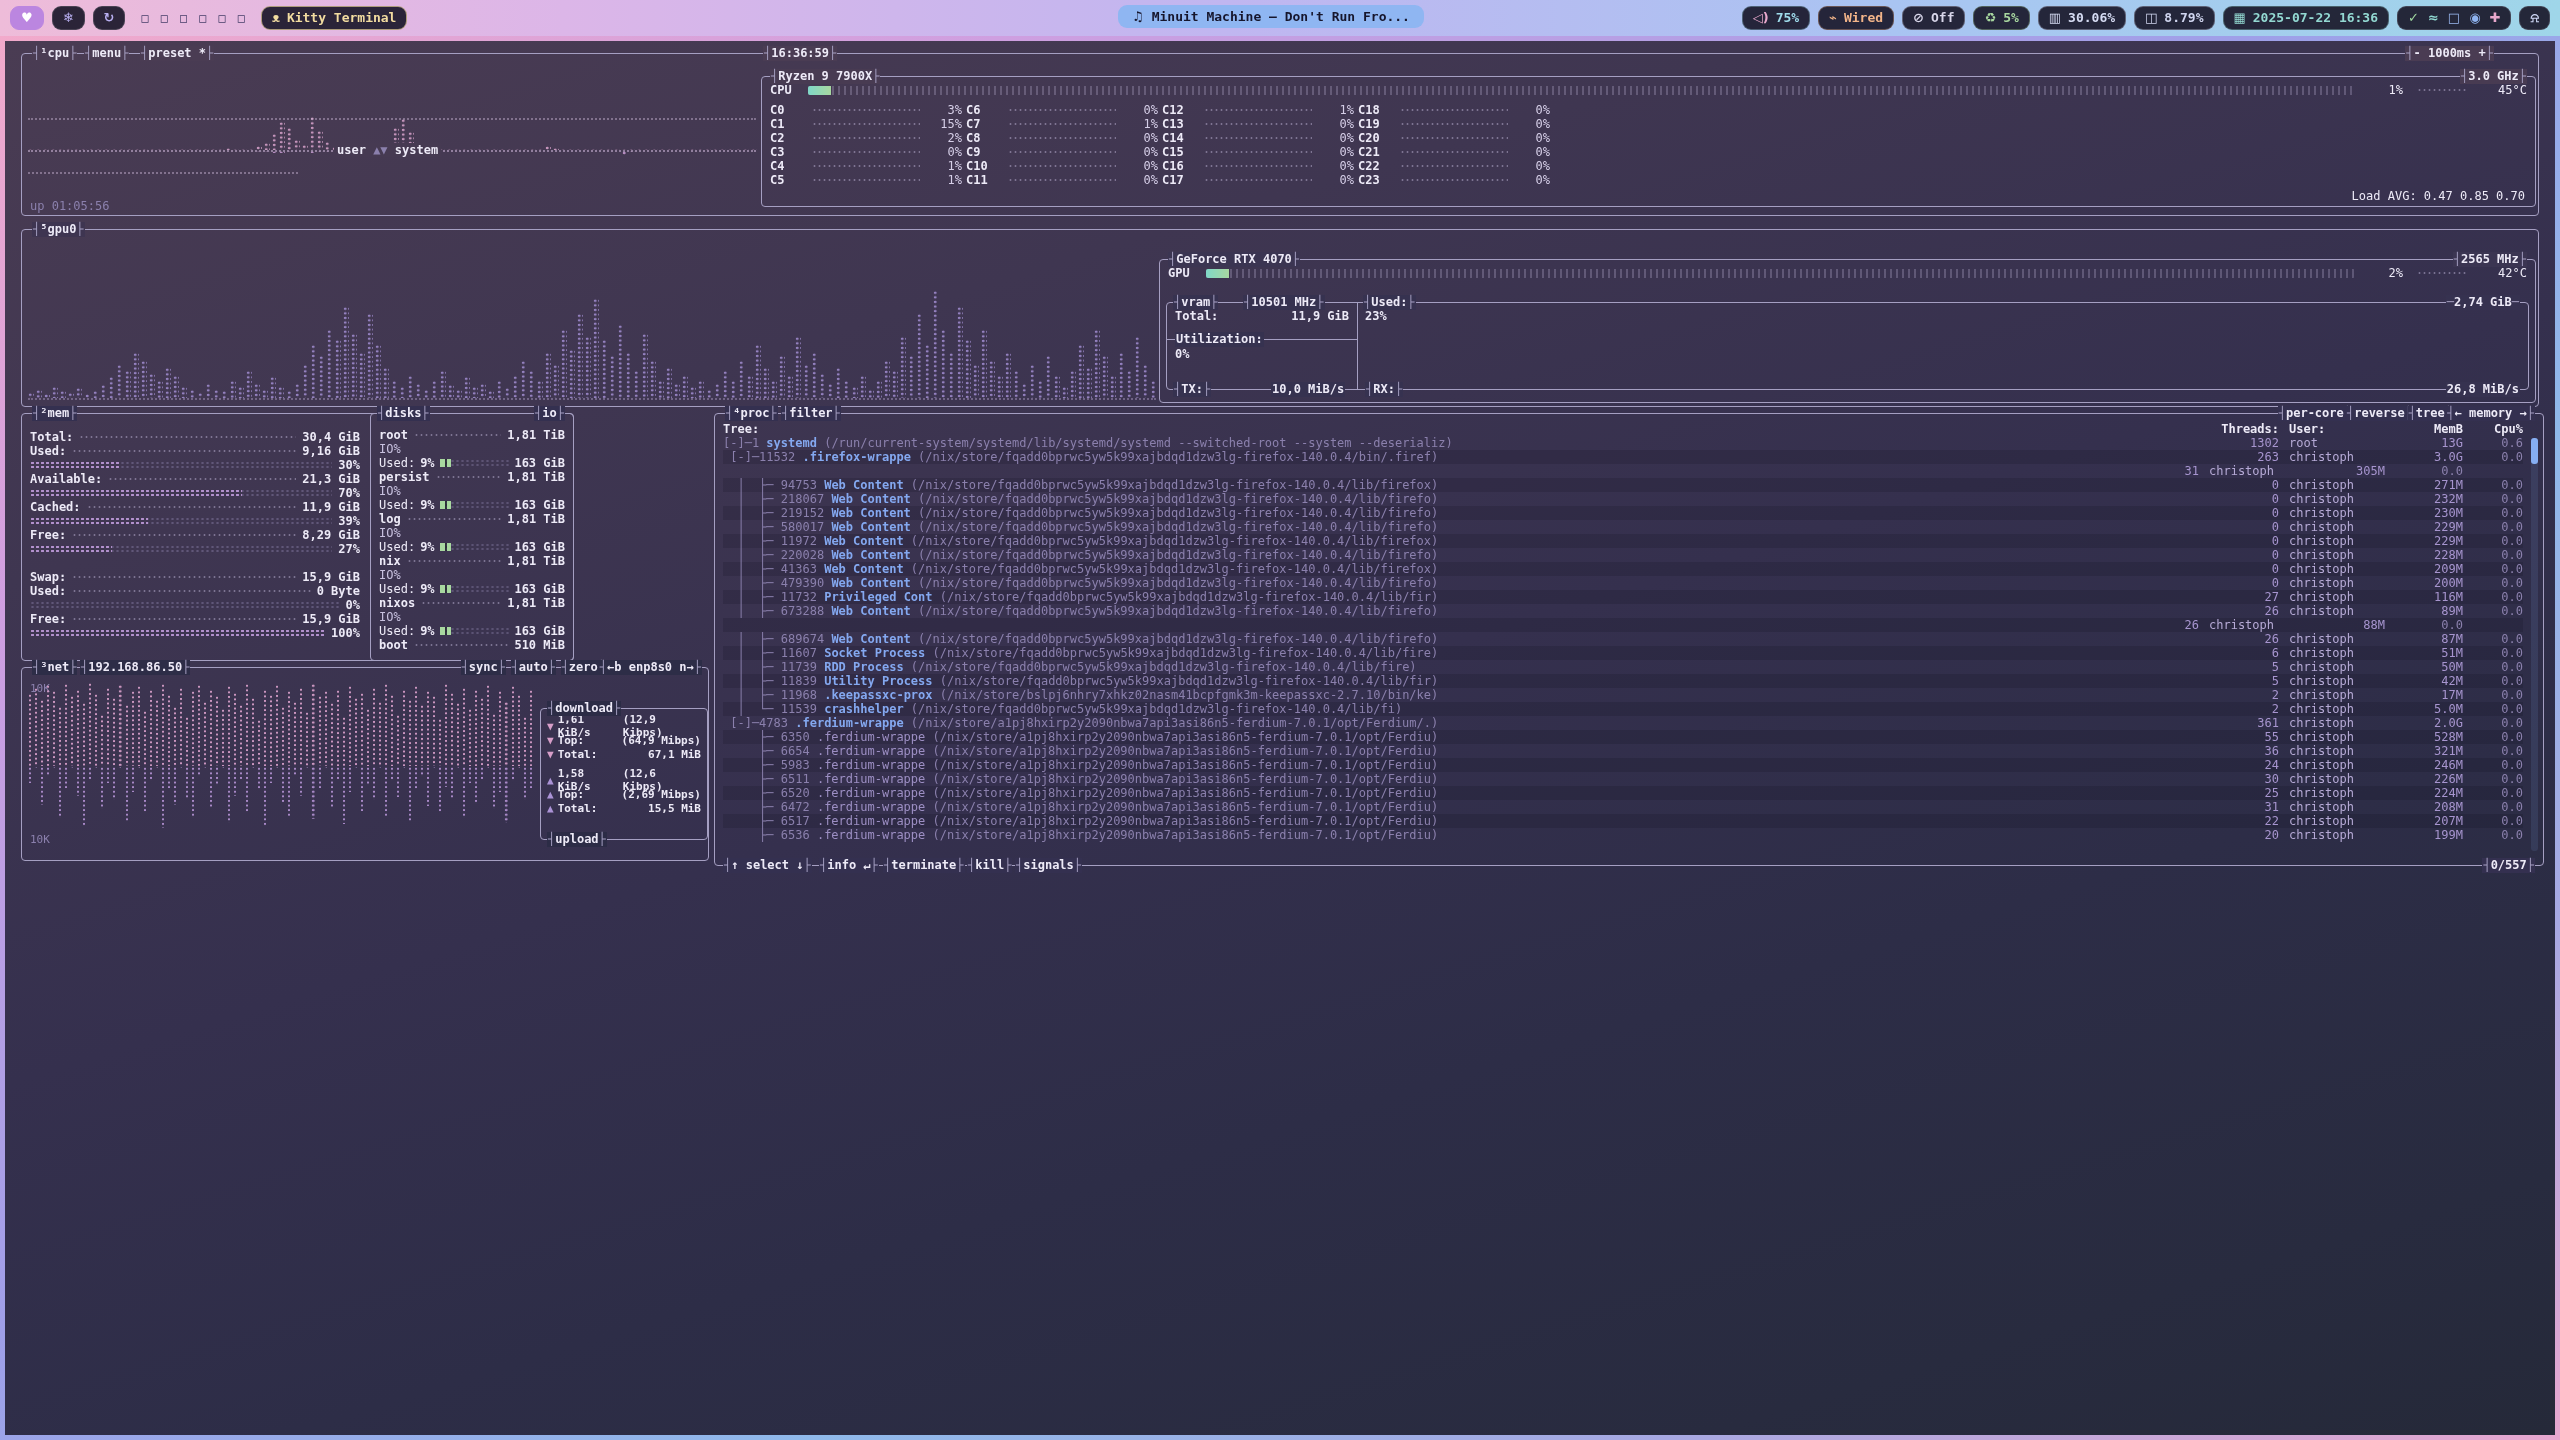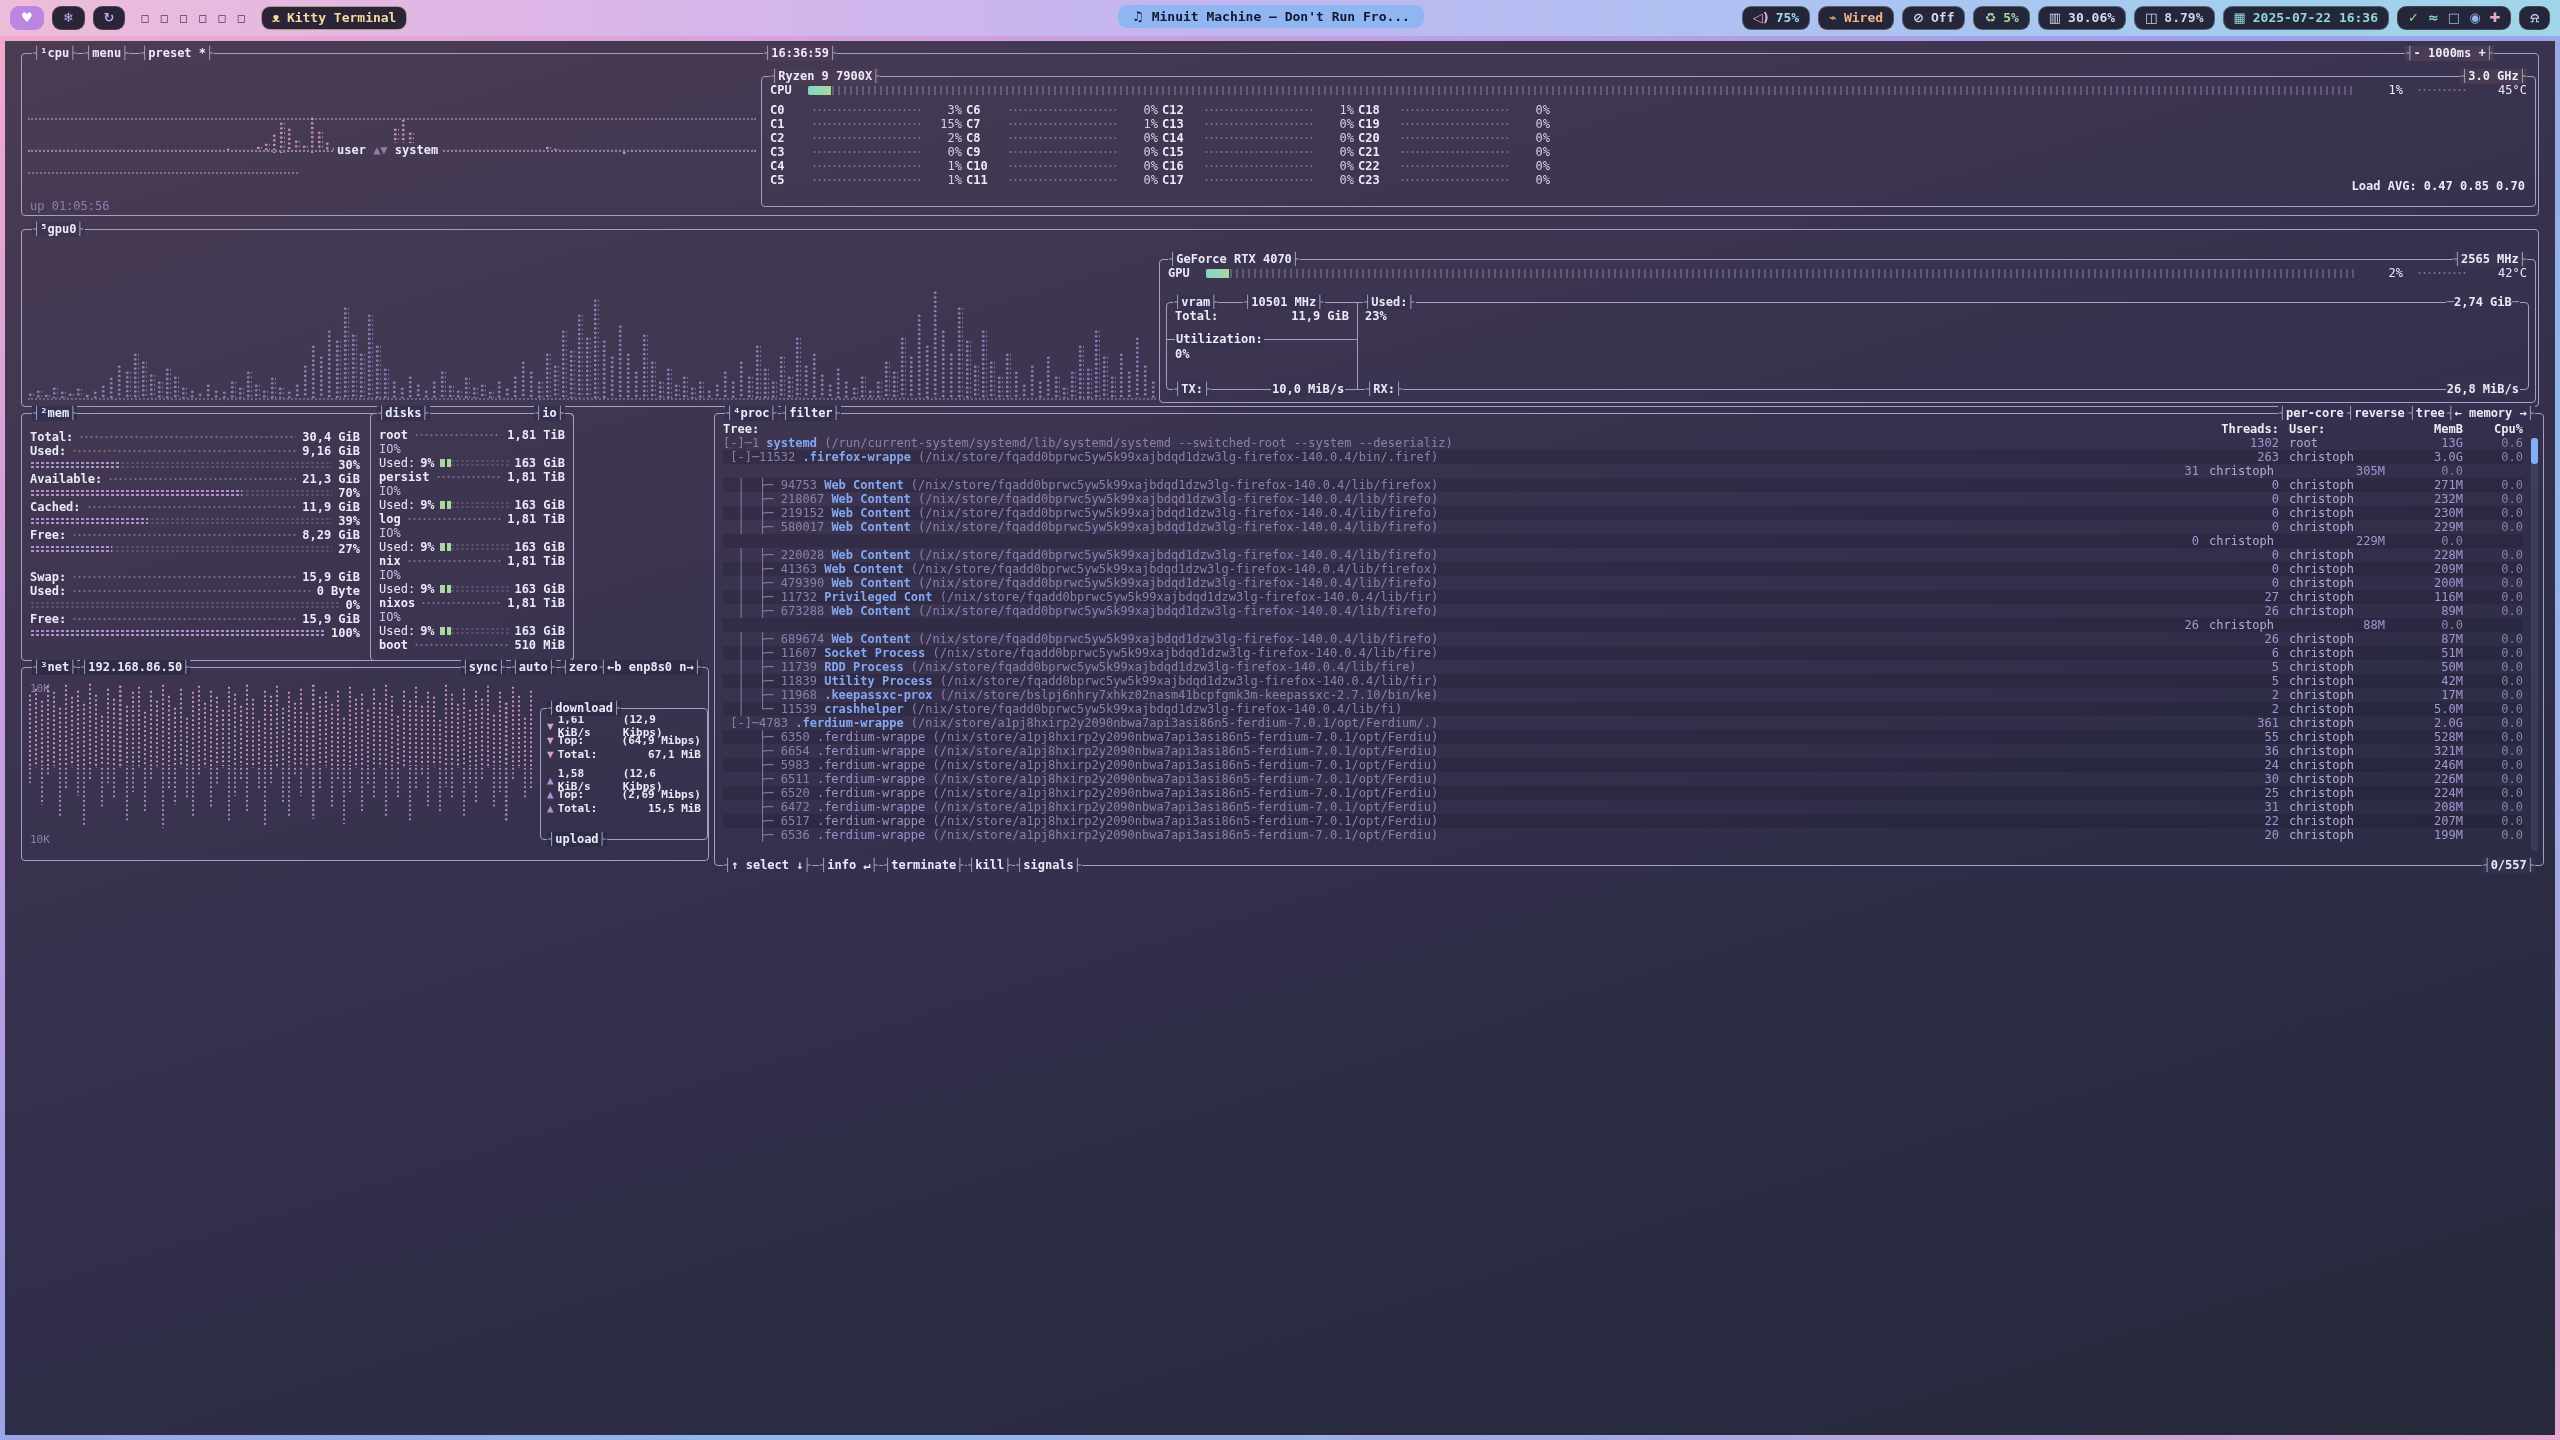--- a/index.html
+++ b/index.html
@@ -79,21 +79,21 @@
   .track i{position:absolute;left:0;top:0;bottom:0;background:linear-gradient(90deg,#7fd8c8,#a8d8a0)}
   .track.pwr i{background:repeating-linear-gradient(90deg,#86aef2 0 5px,rgba(30,30,60,0.5) 5px 7px)}
   .bp{width:40px;text-align:right;color:var(--title)}
   .bt{width:46px;text-align:right;color:var(--title)}
   .btail{width:110px;display:flex;align-items:center}
   .coregrid{position:absolute;left:8px;top:26px;display:grid;grid-auto-flow:column;
     grid-template-rows:repeat(6,14px);grid-template-columns:repeat(4,192px);column-gap:4px}
   .core{display:flex;align-items:center;height:14px;font-size:12px}
   .core .cl{width:36px;font-weight:bold;color:var(--title)}
   .core .cp{width:36px;text-align:right;color:var(--text)}
-  .load{position:absolute;right:10px;bottom:13px;color:var(--title);font-weight:bold}
+  .load{position:absolute;right:10px;bottom:3px;color:var(--title);font-weight:normal}
   .load .ll{color:var(--title)}
 
   
   #gpubox{left:1137px;top:29px;right:2px;height:144px;--tagbg:#3b3552}
   .vram{position:absolute;left:6px;right:6px;top:42px;bottom:12px;border:1px solid var(--border);border-radius:4px;--tagbg:#363250}
   .vdiv{position:absolute;left:190px;top:-1px;bottom:-1px;border-left:1px solid var(--border)}
   .vrow{position:absolute;left:8px;width:174px;display:flex;font-size:12px;color:var(--title);font-weight:bold}
   .vrow .v{margin-left:auto}
   .vline{position:absolute;left:0;width:190px;top:36px;border-top:1px solid var(--border)}
   .vutil{position:absolute;left:8px;top:44px;color:var(--title);font-weight:bold}
@@ -1203,20 +1203,21 @@
               <div class="pcp">0.0</div>
             </div>
             <div class="prow">
               <div class="pnm"><span class="pfx">  │  ├─ 580017 </span><span class="pblue">Web Content</span><span class="pcmd"> (/nix/store/fqadd0bprwc5yw5k99xajbdqd1dzw3lg-firefox-140.0.4/lib/firefo)</span></div>
               <div class="pth">0</div>
               <div class="pus">christoph</div>
               <div class="pme">229M</div>
               <div class="pcp">0.0</div>
             </div>
             <div class="prow">
+              <div class="pnm"><span class="pfx">  │  ├─ 11972 </span><span class="pblue">Web Content</span><span class="pcmd"> (/nix/store/fqadd0bprwc5yw5k99xajbdqd1dzw3lg-firefox-140.0.4/lib/firefox)</span></div>
               <div class="pth">0</div>
               <div class="pus">christoph</div>
               <div class="pme">229M</div>
               <div class="pcp">0.0</div>
             </div>
             <div class="prow">
               <div class="pnm"><span class="pfx">  │  ├─ 220028 </span><span class="pblue">Web Content</span><span class="pcmd"> (/nix/store/fqadd0bprwc5yw5k99xajbdqd1dzw3lg-firefox-140.0.4/lib/firefo)</span></div>
               <div class="pth">0</div>
               <div class="pus">christoph</div>
               <div class="pme">228M</div>

